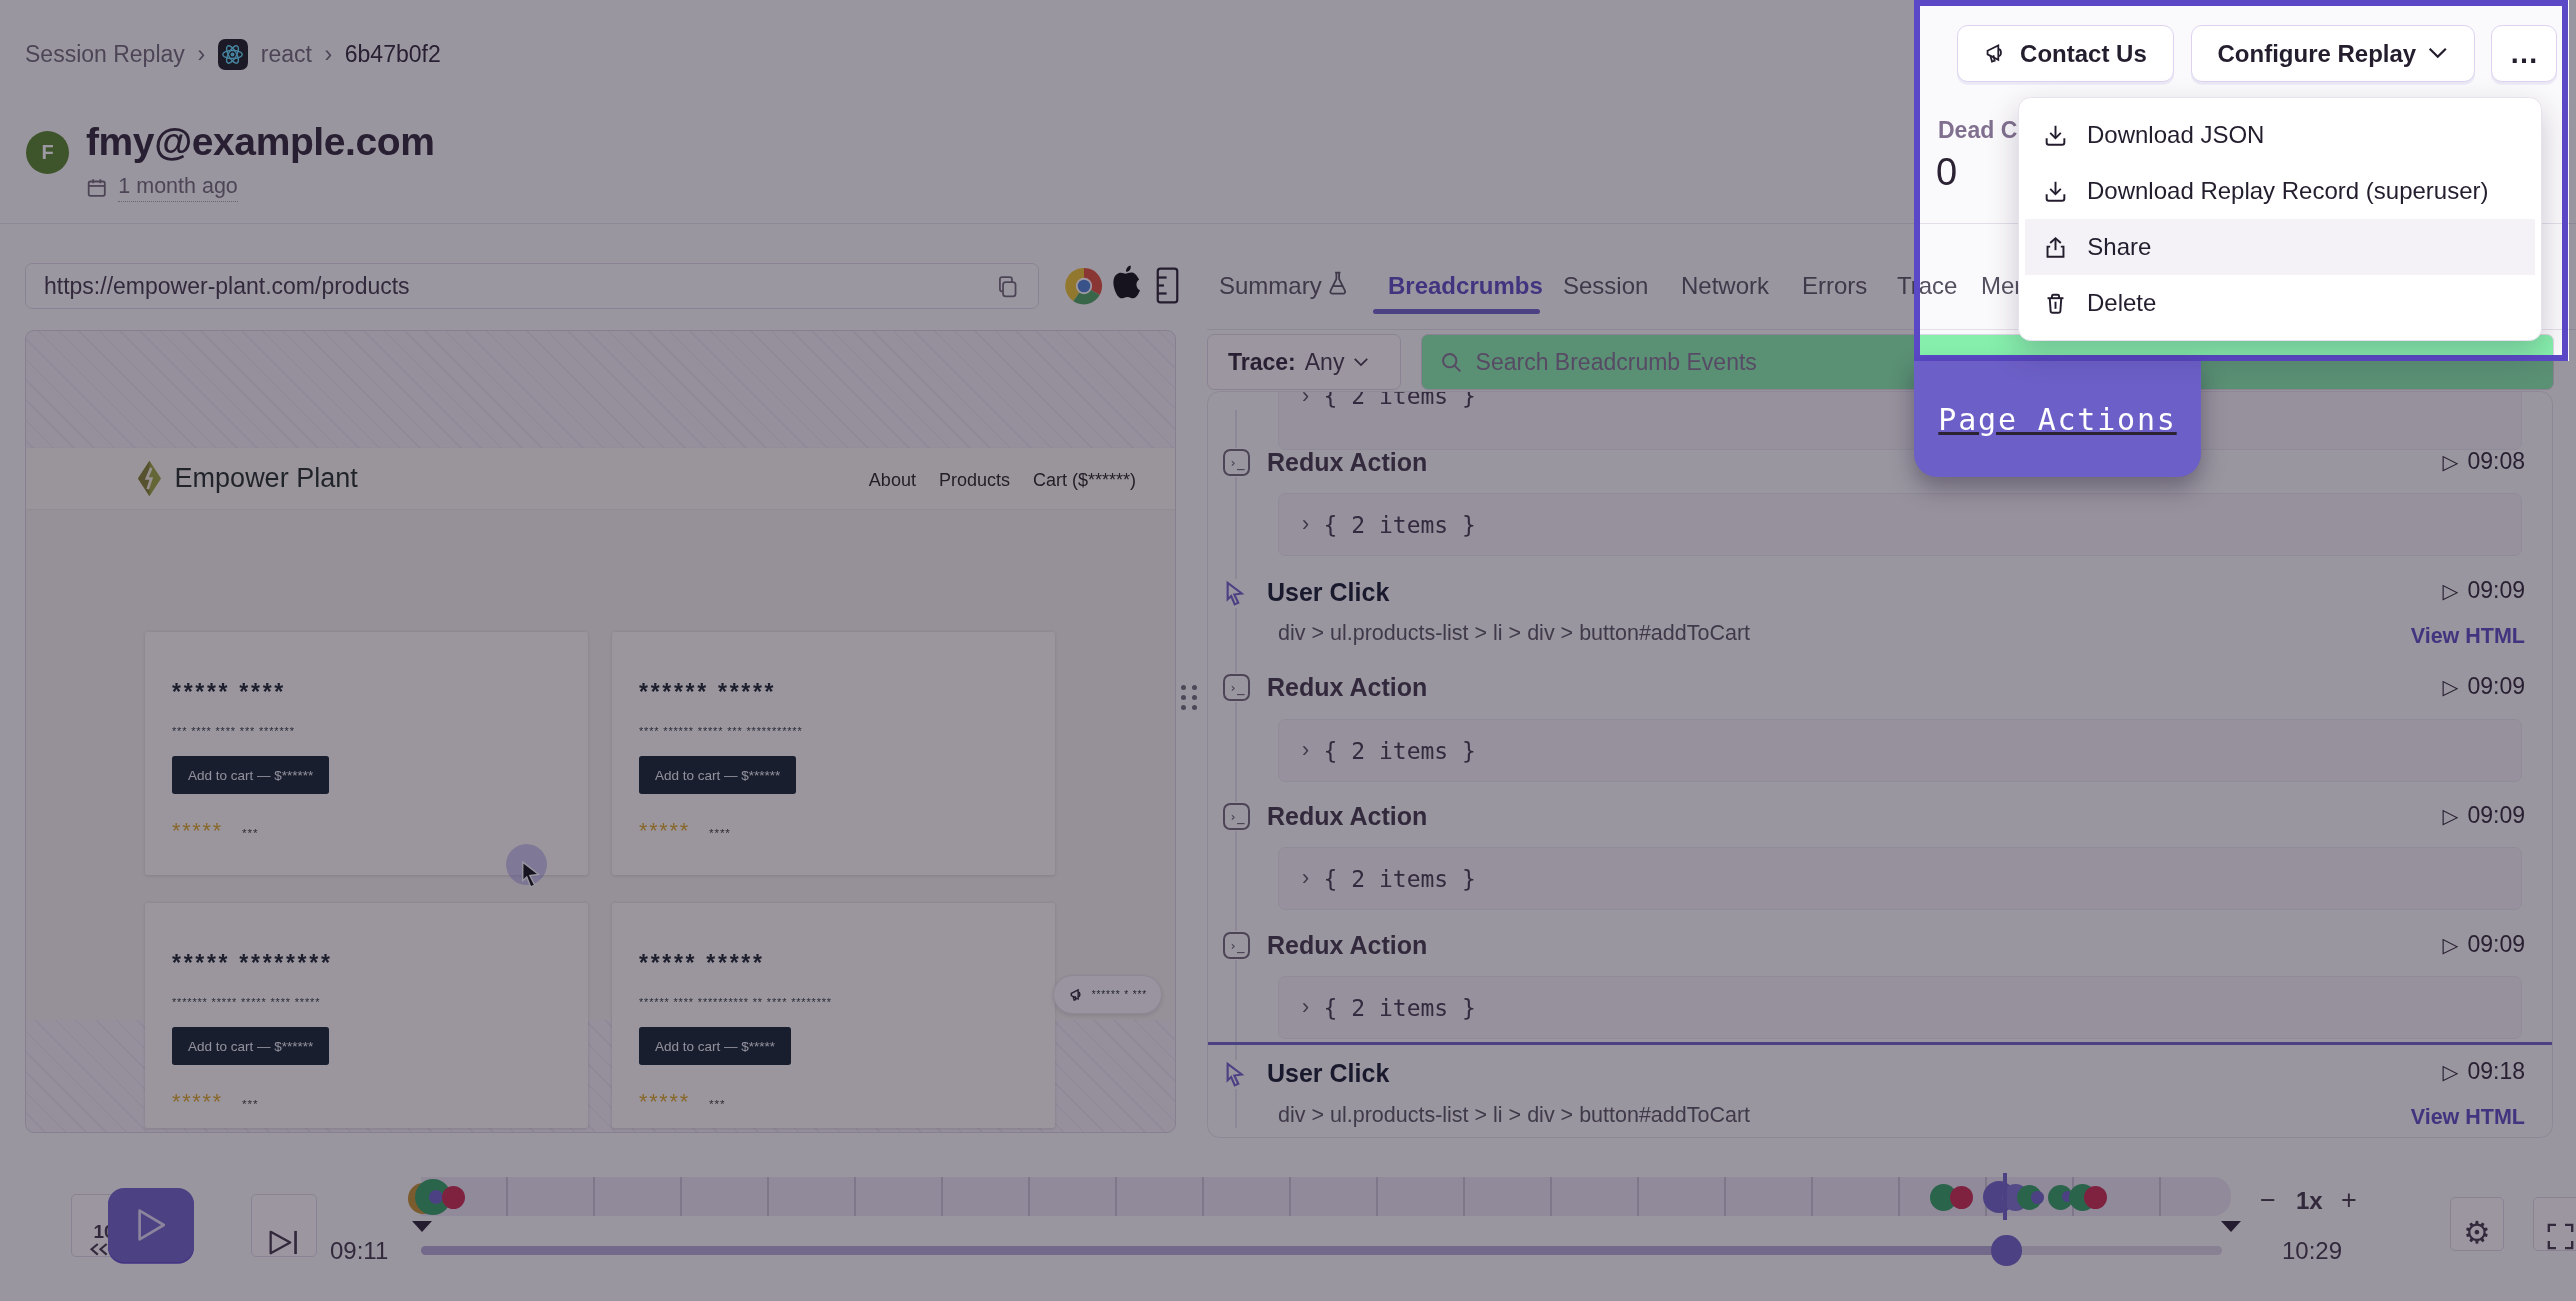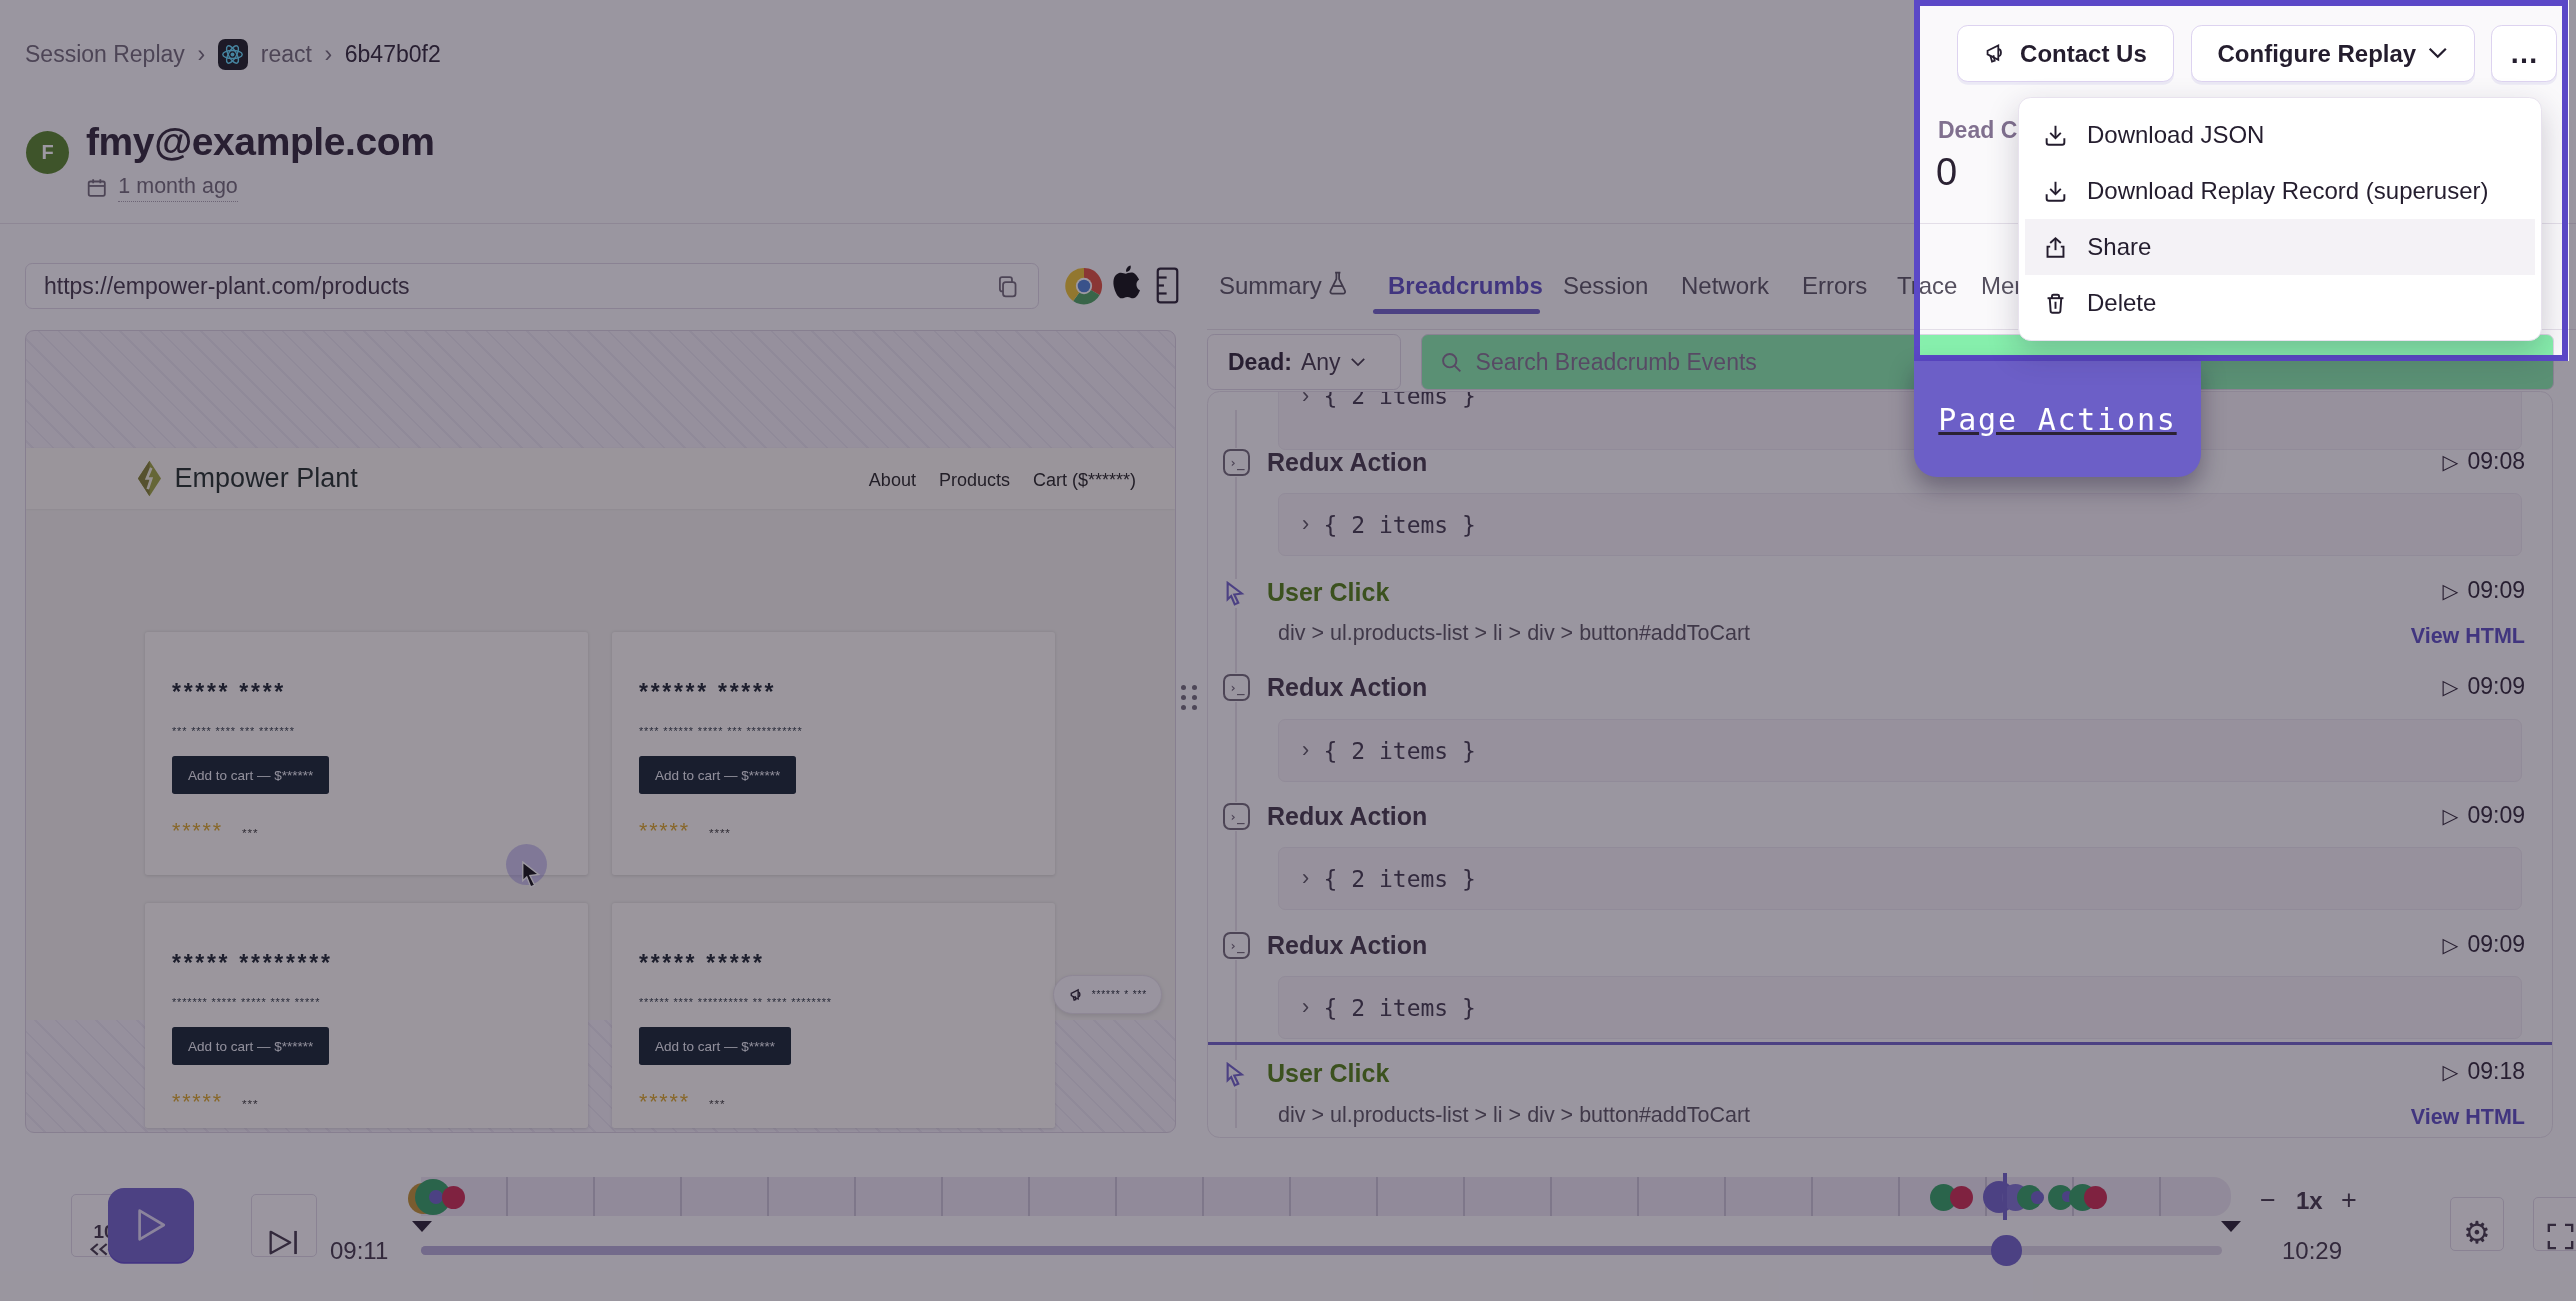--- a/index.html
+++ b/index.html
@@ -74,21 +74,21 @@
                 display:flex; align-items:center; gap:12.6px; padding:0 18px; }
   .search-box span { font-size:23px; color:#80708f; }
   .events-panel { position:absolute; border:0.9px solid #e4dfe9; border-radius:12.6px; overflow:hidden; background:#faf9fb; }
   .ev-line { position:absolute; left:27px; width:1.8px; background:#e3dee8; }
   .ev-icon { position:absolute; left:14.4px; width:29px; height:29px; background:#faf9fb; z-index:2;
              display:flex; align-items:center; justify-content:center; }
   .redux-box { width:27px; height:27px; border:2.2px solid #6e6776; border-radius:7.2px; color:#6e6776;
                font-family:"DejaVu Sans Mono",monospace; font-size:12.6px; font-weight:bold;
                display:flex; align-items:center; justify-content:center; }
   .ev-title { position:absolute; left:59px; font-size:25px; font-weight:bold; color:#3e3446; }
-  .ev-title.click { color:#4d7c0f; }
+  .ev-title.click { color:#0f172a; }
   .ev-time { position:absolute; right:27px; display:flex; align-items:center; gap:9px; }
   .ev-time .tri { font-family:"DejaVu Sans",sans-serif; font-size:20.6px; color:#2b2233; }
   .ev-time .tm { font-size:23px; color:#2b2233; }
   .code-block { position:absolute; left:70px; right:30.5px; background:#f4f1f6; border:0.9px solid #eae6ee;
                 border-radius:7.2px; display:flex; align-items:center; padding:0 23px; gap:14.4px; }
   .code-block .chev { font-size:21.5px; color:#57515e; }
   .code-block .code { font-family:"DejaVu Sans Mono",monospace; font-size:23px; color:#3d3549; }
   .ev-selector { position:absolute; left:70px; font-size:21.5px; color:#57515e; }
   .view-html { position:absolute; right:27px; font-size:21.5px; font-weight:bold; color:#584ac0; }
   .now-line { position:absolute; height:2.7px; background:#6c5fc7; }
@@ -181,21 +181,21 @@
   <span class="tab active" style="left:1388px;">Breadcrumbs</span>
   <span class="tab" style="left:1563px;">Session</span>
   <span class="tab" style="left:1681px;">Network</span>
   <span class="tab" style="left:1802px;">Errors</span>
   <span class="tab" style="left:1897px;">Trace</span>
   <span class="tab" style="left:1981px;">Memory</span>
   <div class="tab-underline" style="left:1373px; width:167px;"></div>
   <div class="tab-border" style="left:1207px; width:1369px;"></div>
 
   <div class="filter-btn" style="left:1207px; top:334px; width:194px;">
-    <span style="font-weight:bold; color:#2b2233;">Dead:</span>
+    <span style="font-weight:bold; color:#2b2233;">Trace:</span>
     <span>Any</span>
     <svg width="16" height="10.8" viewBox="0 0 18 12">
       <polyline points="2,2 9,9 16,2" fill="none" stroke="#3e3446" stroke-width="2"></polyline>
       </svg>
   </div>
   <div class="search-box" style="left:1421px; top:334px; width:1133px;">
     <svg width="23" height="23" viewBox="0 0 26 26">
       <circle cx="11" cy="11" r="7.5" fill="none" stroke="#80708f" stroke-width="2.2"></circle>
       <line x1="16.5" y1="16.5" x2="23" y2="23" stroke="#80708f" stroke-width="2.2"></line>
       </svg>

